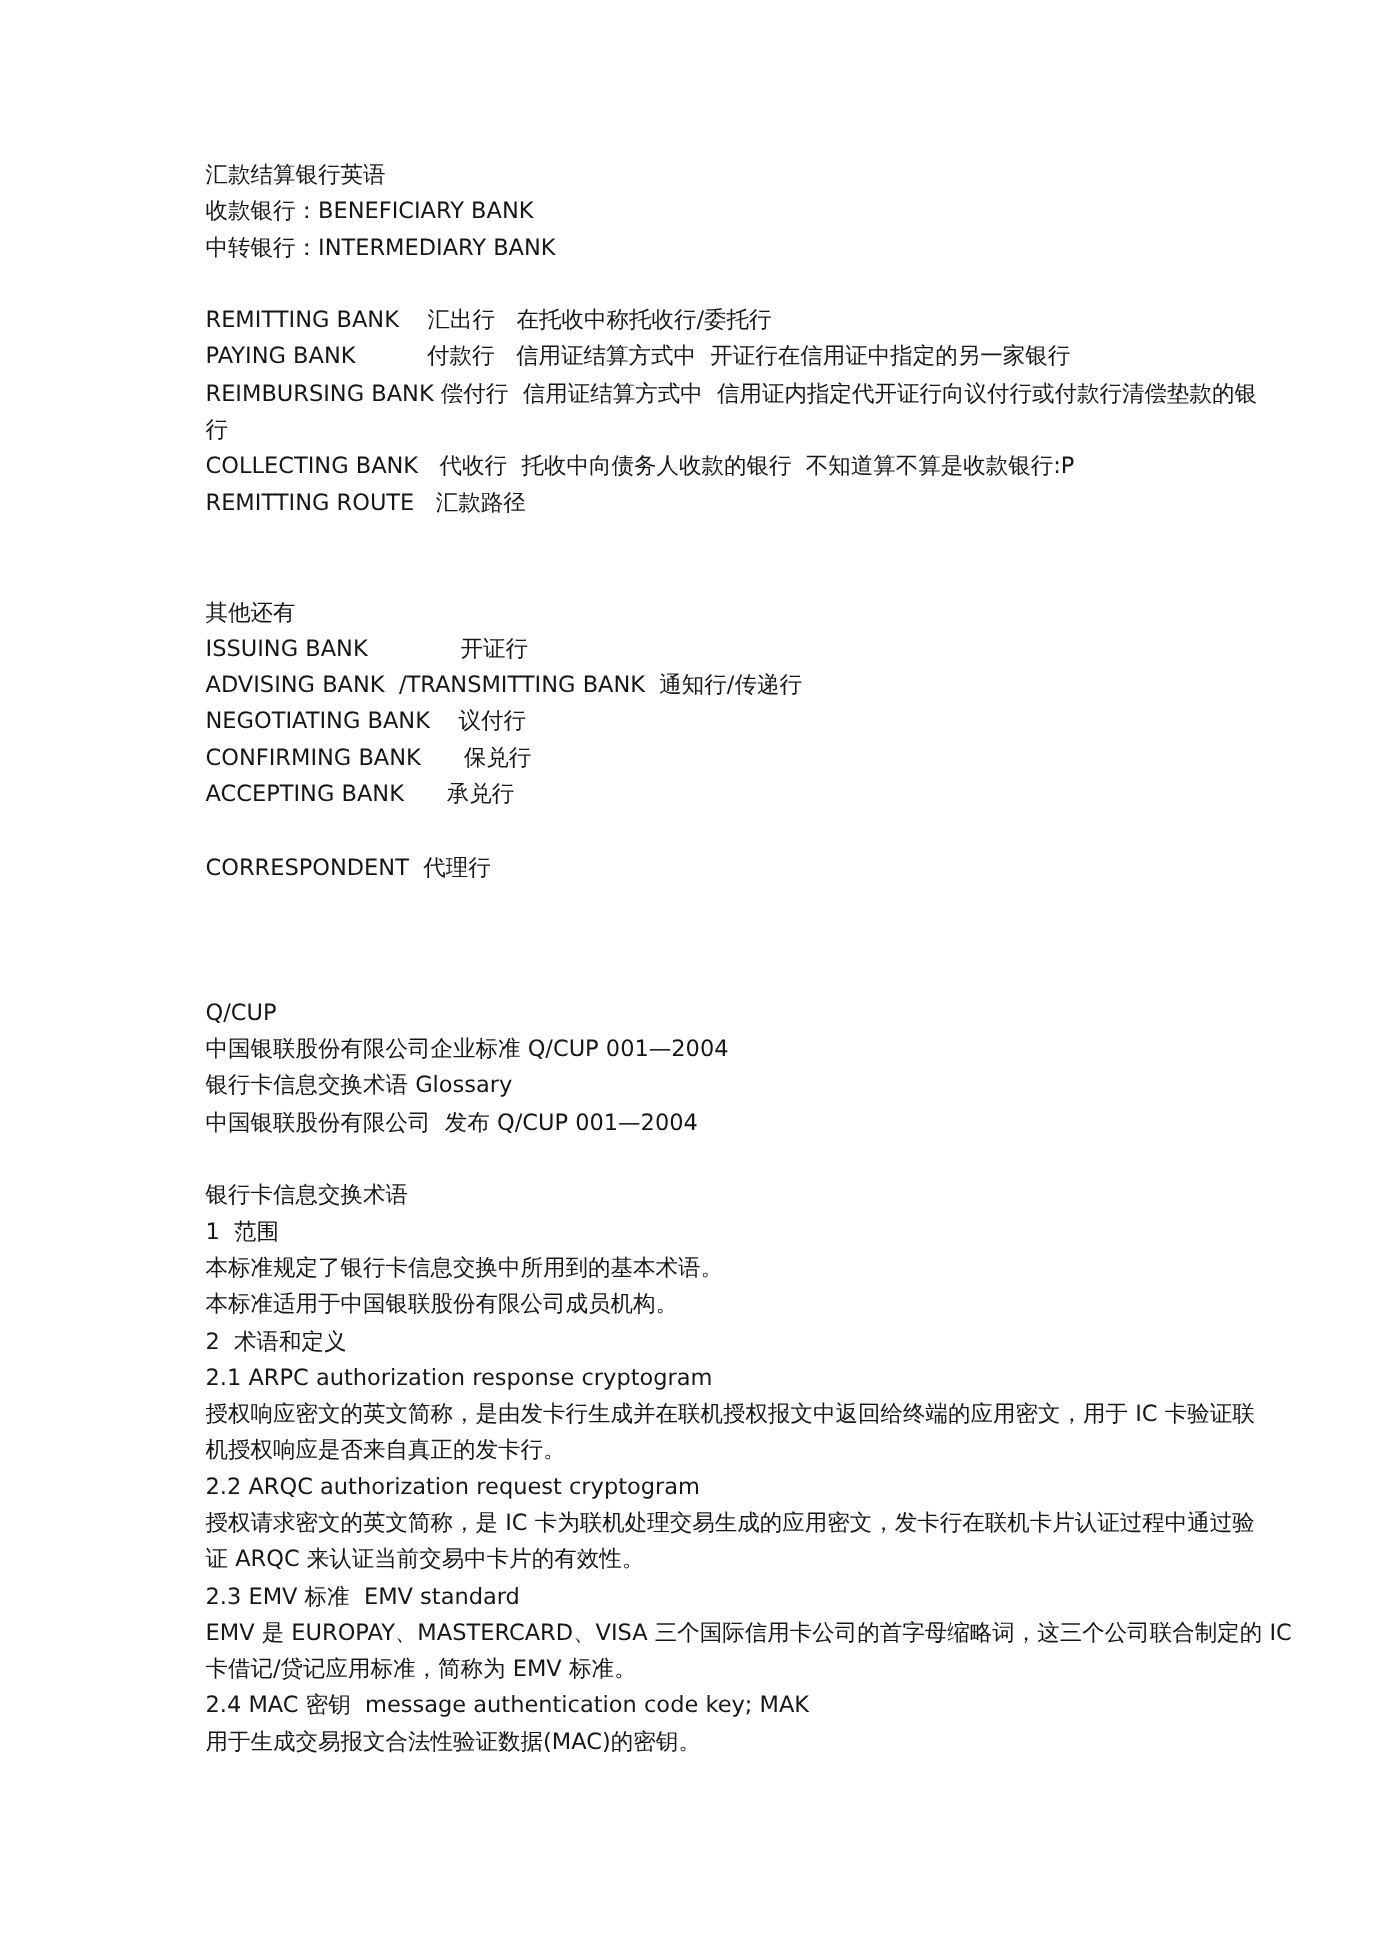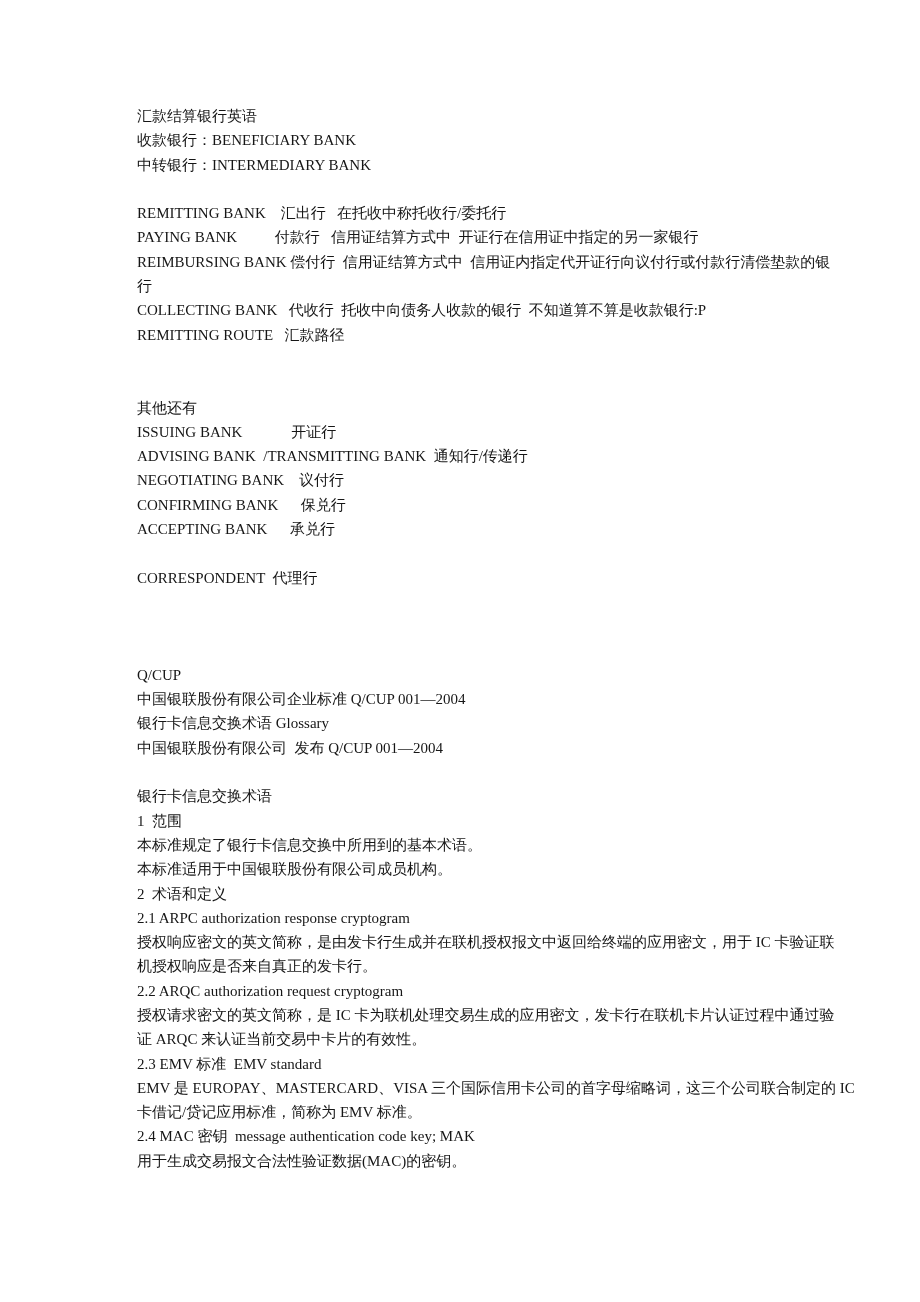--- a/index.html
+++ b/index.html
@@ -26,21 +26,20 @@
     width: 740px;
     font-family: "DejaVu Sans", sans-serif;
     font-size: 15px;
     line-height: 24.3px;
     color: #161616;
     white-space: pre;
   }
   .line {
     height: 24.3px;
     white-space: pre;
-    font-family: Liberation Serif, serif;
   }
 </style>
 </head>
 <body>
 
 <div class="doc-page">
   <div class="doc-body" style="color: rgb(22, 22, 22);"><div class="line">汇款结算银行英语</div><div class="line">收款银行：BENEFICIARY BANK</div><div class="line">中转银行：INTERMEDIARY BANK</div><div class="line"></div><div class="line">REMITTING BANK    汇出行   在托收中称托收行/委托行</div><div class="line">PAYING BANK          付款行   信用证结算方式中  开证行在信用证中指定的另一家银行</div><div class="line">REIMBURSING BANK 偿付行  信用证结算方式中  信用证内指定代开证行向议付行或付款行清偿垫款的银</div><div class="line">行</div><div class="line">COLLECTING BANK   代收行  托收中向债务人收款的银行  不知道算不算是收款银行:P</div><div class="line">REMITTING ROUTE   汇款路径</div><div class="line"></div><div class="line"></div><div class="line">其他还有</div><div class="line">ISSUING BANK             开证行</div><div class="line">ADVISING BANK  /TRANSMITTING BANK  通知行/传递行</div><div class="line">NEGOTIATING BANK    议付行</div><div class="line">CONFIRMING BANK      保兑行</div><div class="line">ACCEPTING BANK      承兑行</div><div class="line"></div><div class="line">CORRESPONDENT  代理行</div><div class="line"></div><div class="line"></div><div class="line"></div><div class="line">Q/CUP</div><div class="line">中国银联股份有限公司企业标准 Q/CUP 001—2004</div><div class="line">银行卡信息交换术语 Glossary</div><div class="line">中国银联股份有限公司  发布 Q/CUP 001—2004</div><div class="line"></div><div class="line">银行卡信息交换术语</div><div class="line">1  范围</div><div class="line">本标准规定了银行卡信息交换中所用到的基本术语。</div><div class="line">本标准适用于中国银联股份有限公司成员机构。</div><div class="line">2  术语和定义</div><div class="line">2.1 ARPC authorization response cryptogram</div><div class="line">授权响应密文的英文简称，是由发卡行生成并在联机授权报文中返回给终端的应用密文，用于 IC 卡验证联</div><div class="line">机授权响应是否来自真正的发卡行。</div><div class="line">2.2 ARQC authorization request cryptogram</div><div class="line">授权请求密文的英文简称，是 IC 卡为联机处理交易生成的应用密文，发卡行在联机卡片认证过程中通过验</div><div class="line">证 ARQC 来认证当前交易中卡片的有效性。</div><div class="line">2.3 EMV 标准  EMV standard</div><div class="line">EMV 是 EUROPAY、MASTERCARD、VISA 三个国际信用卡公司的首字母缩略词，这三个公司联合制定的 IC</div><div class="line">卡借记/贷记应用标准，简称为 EMV 标准。</div><div class="line">2.4 MAC 密钥  message authentication code key; MAK</div><div class="line">用于生成交易报文合法性验证数据(MAC)的密钥。</div></div>
 </div>
 
 </body></html>

